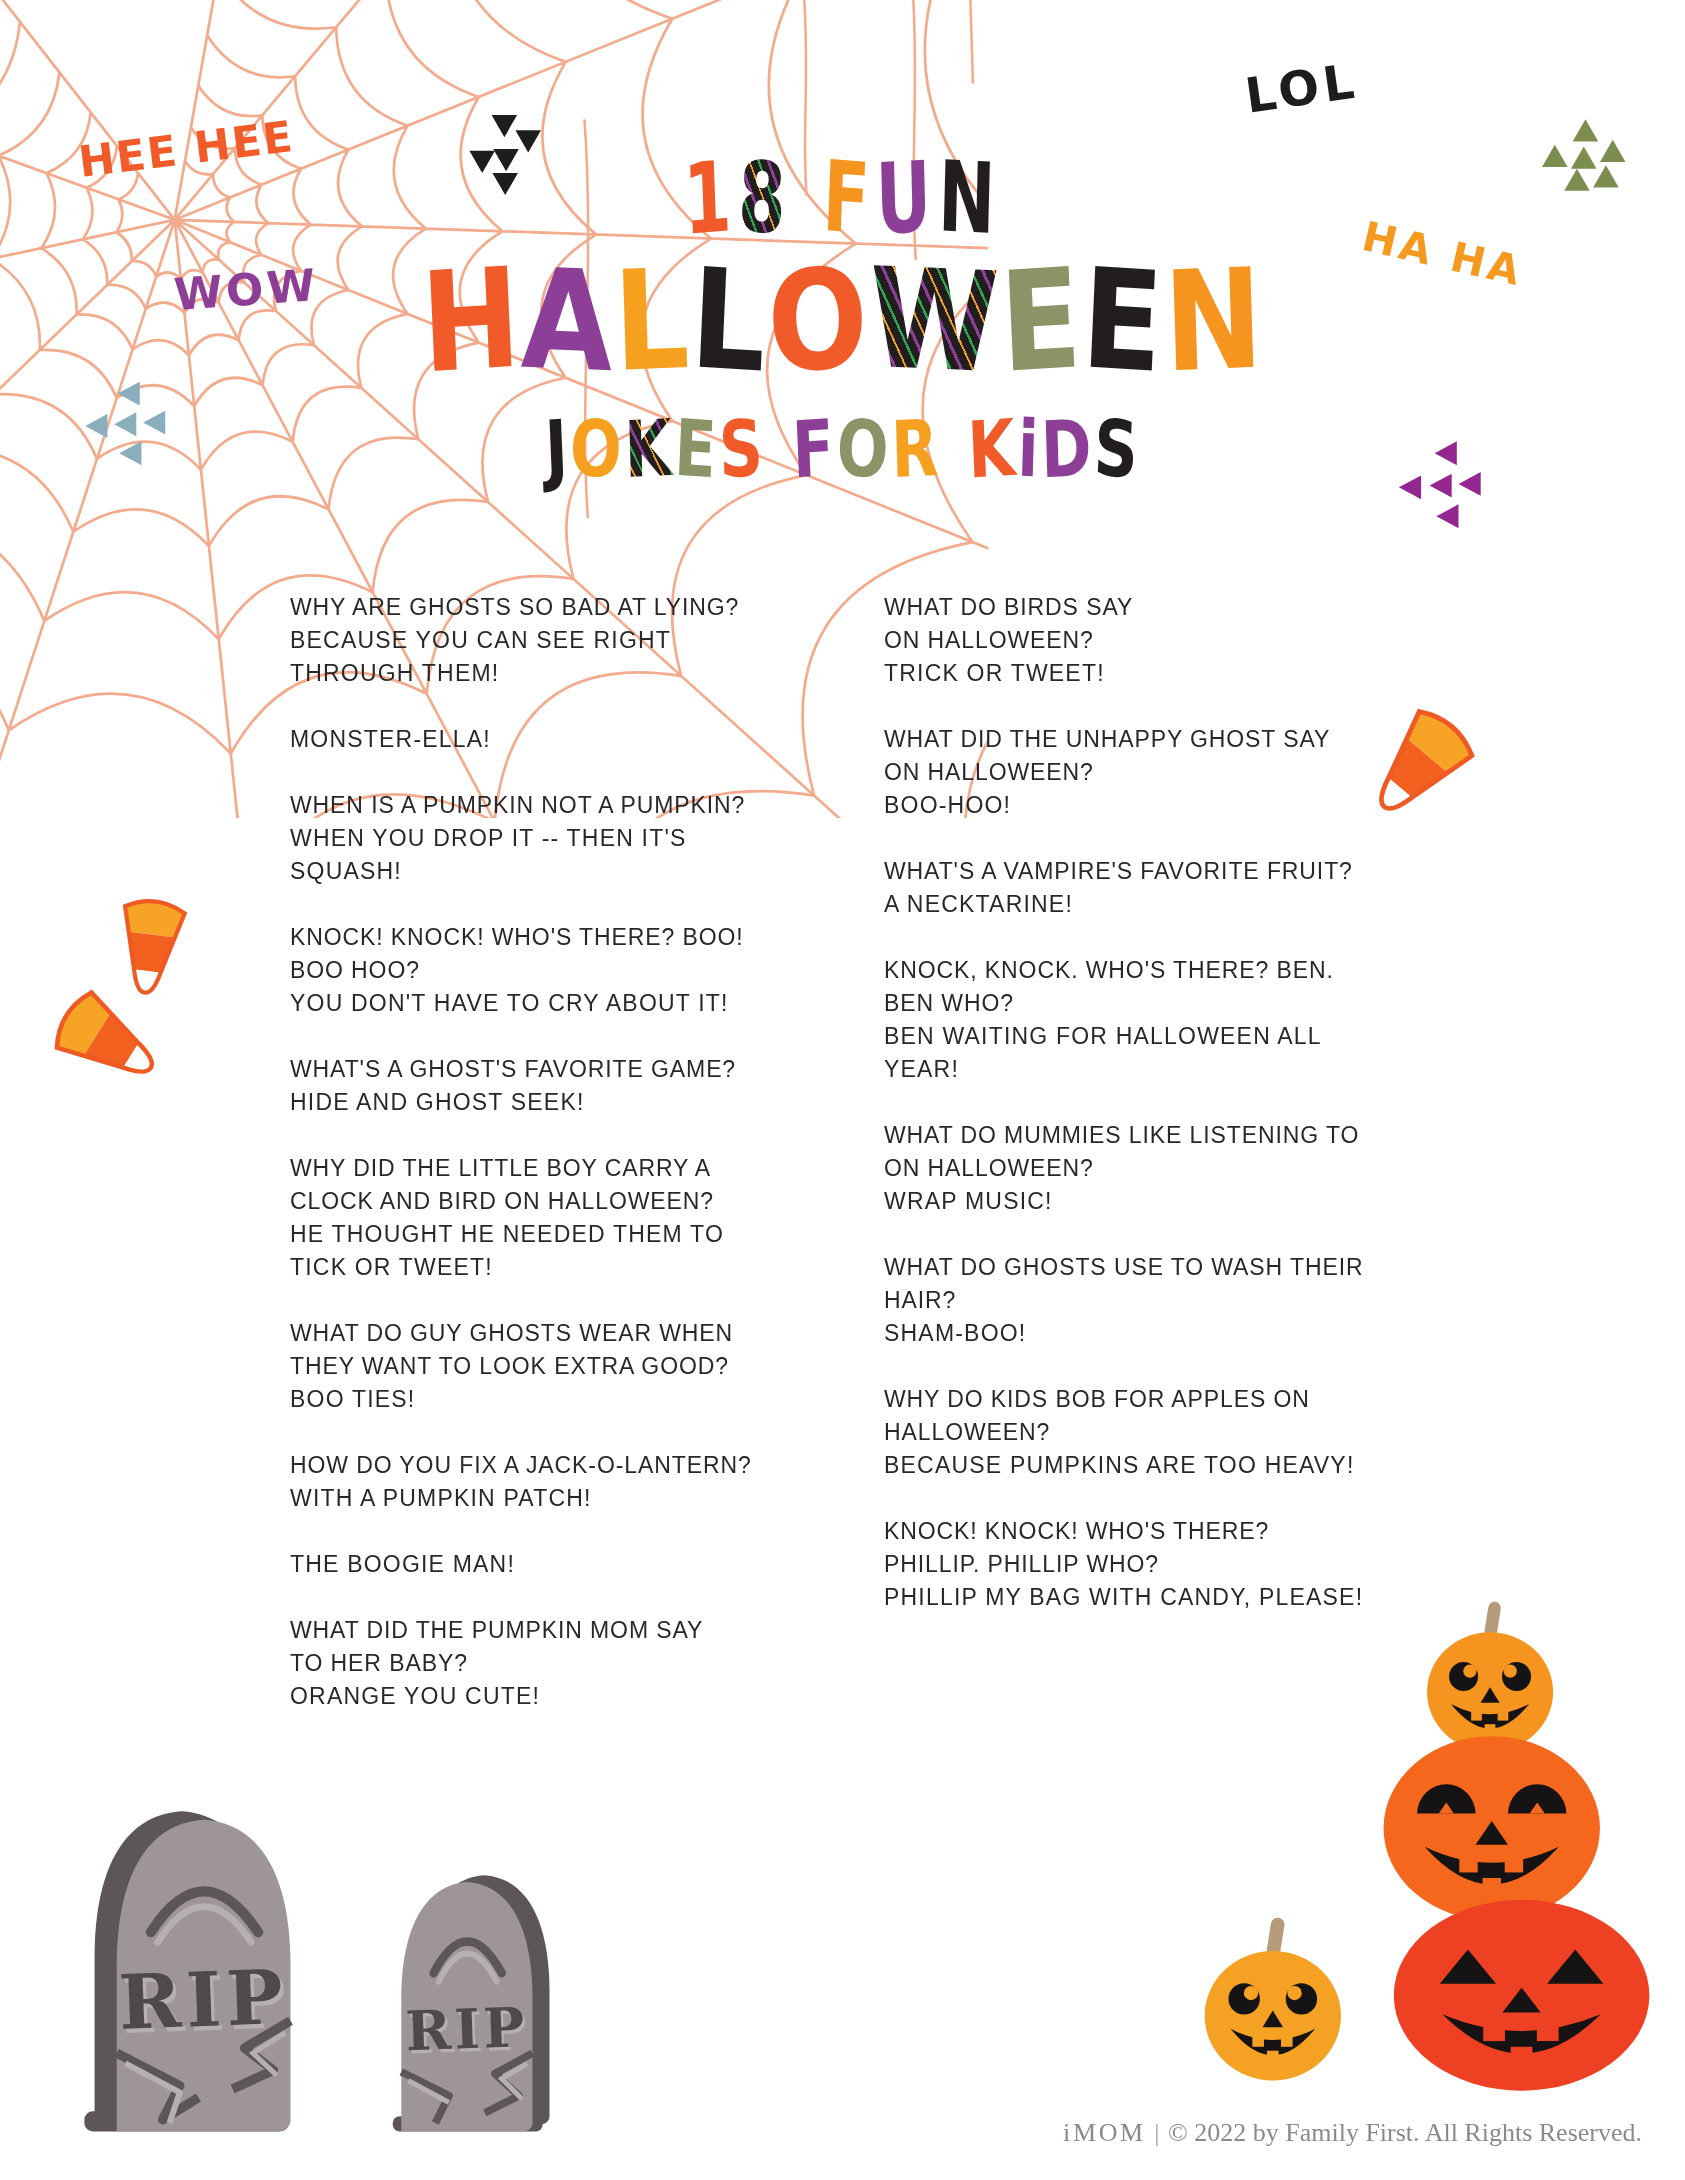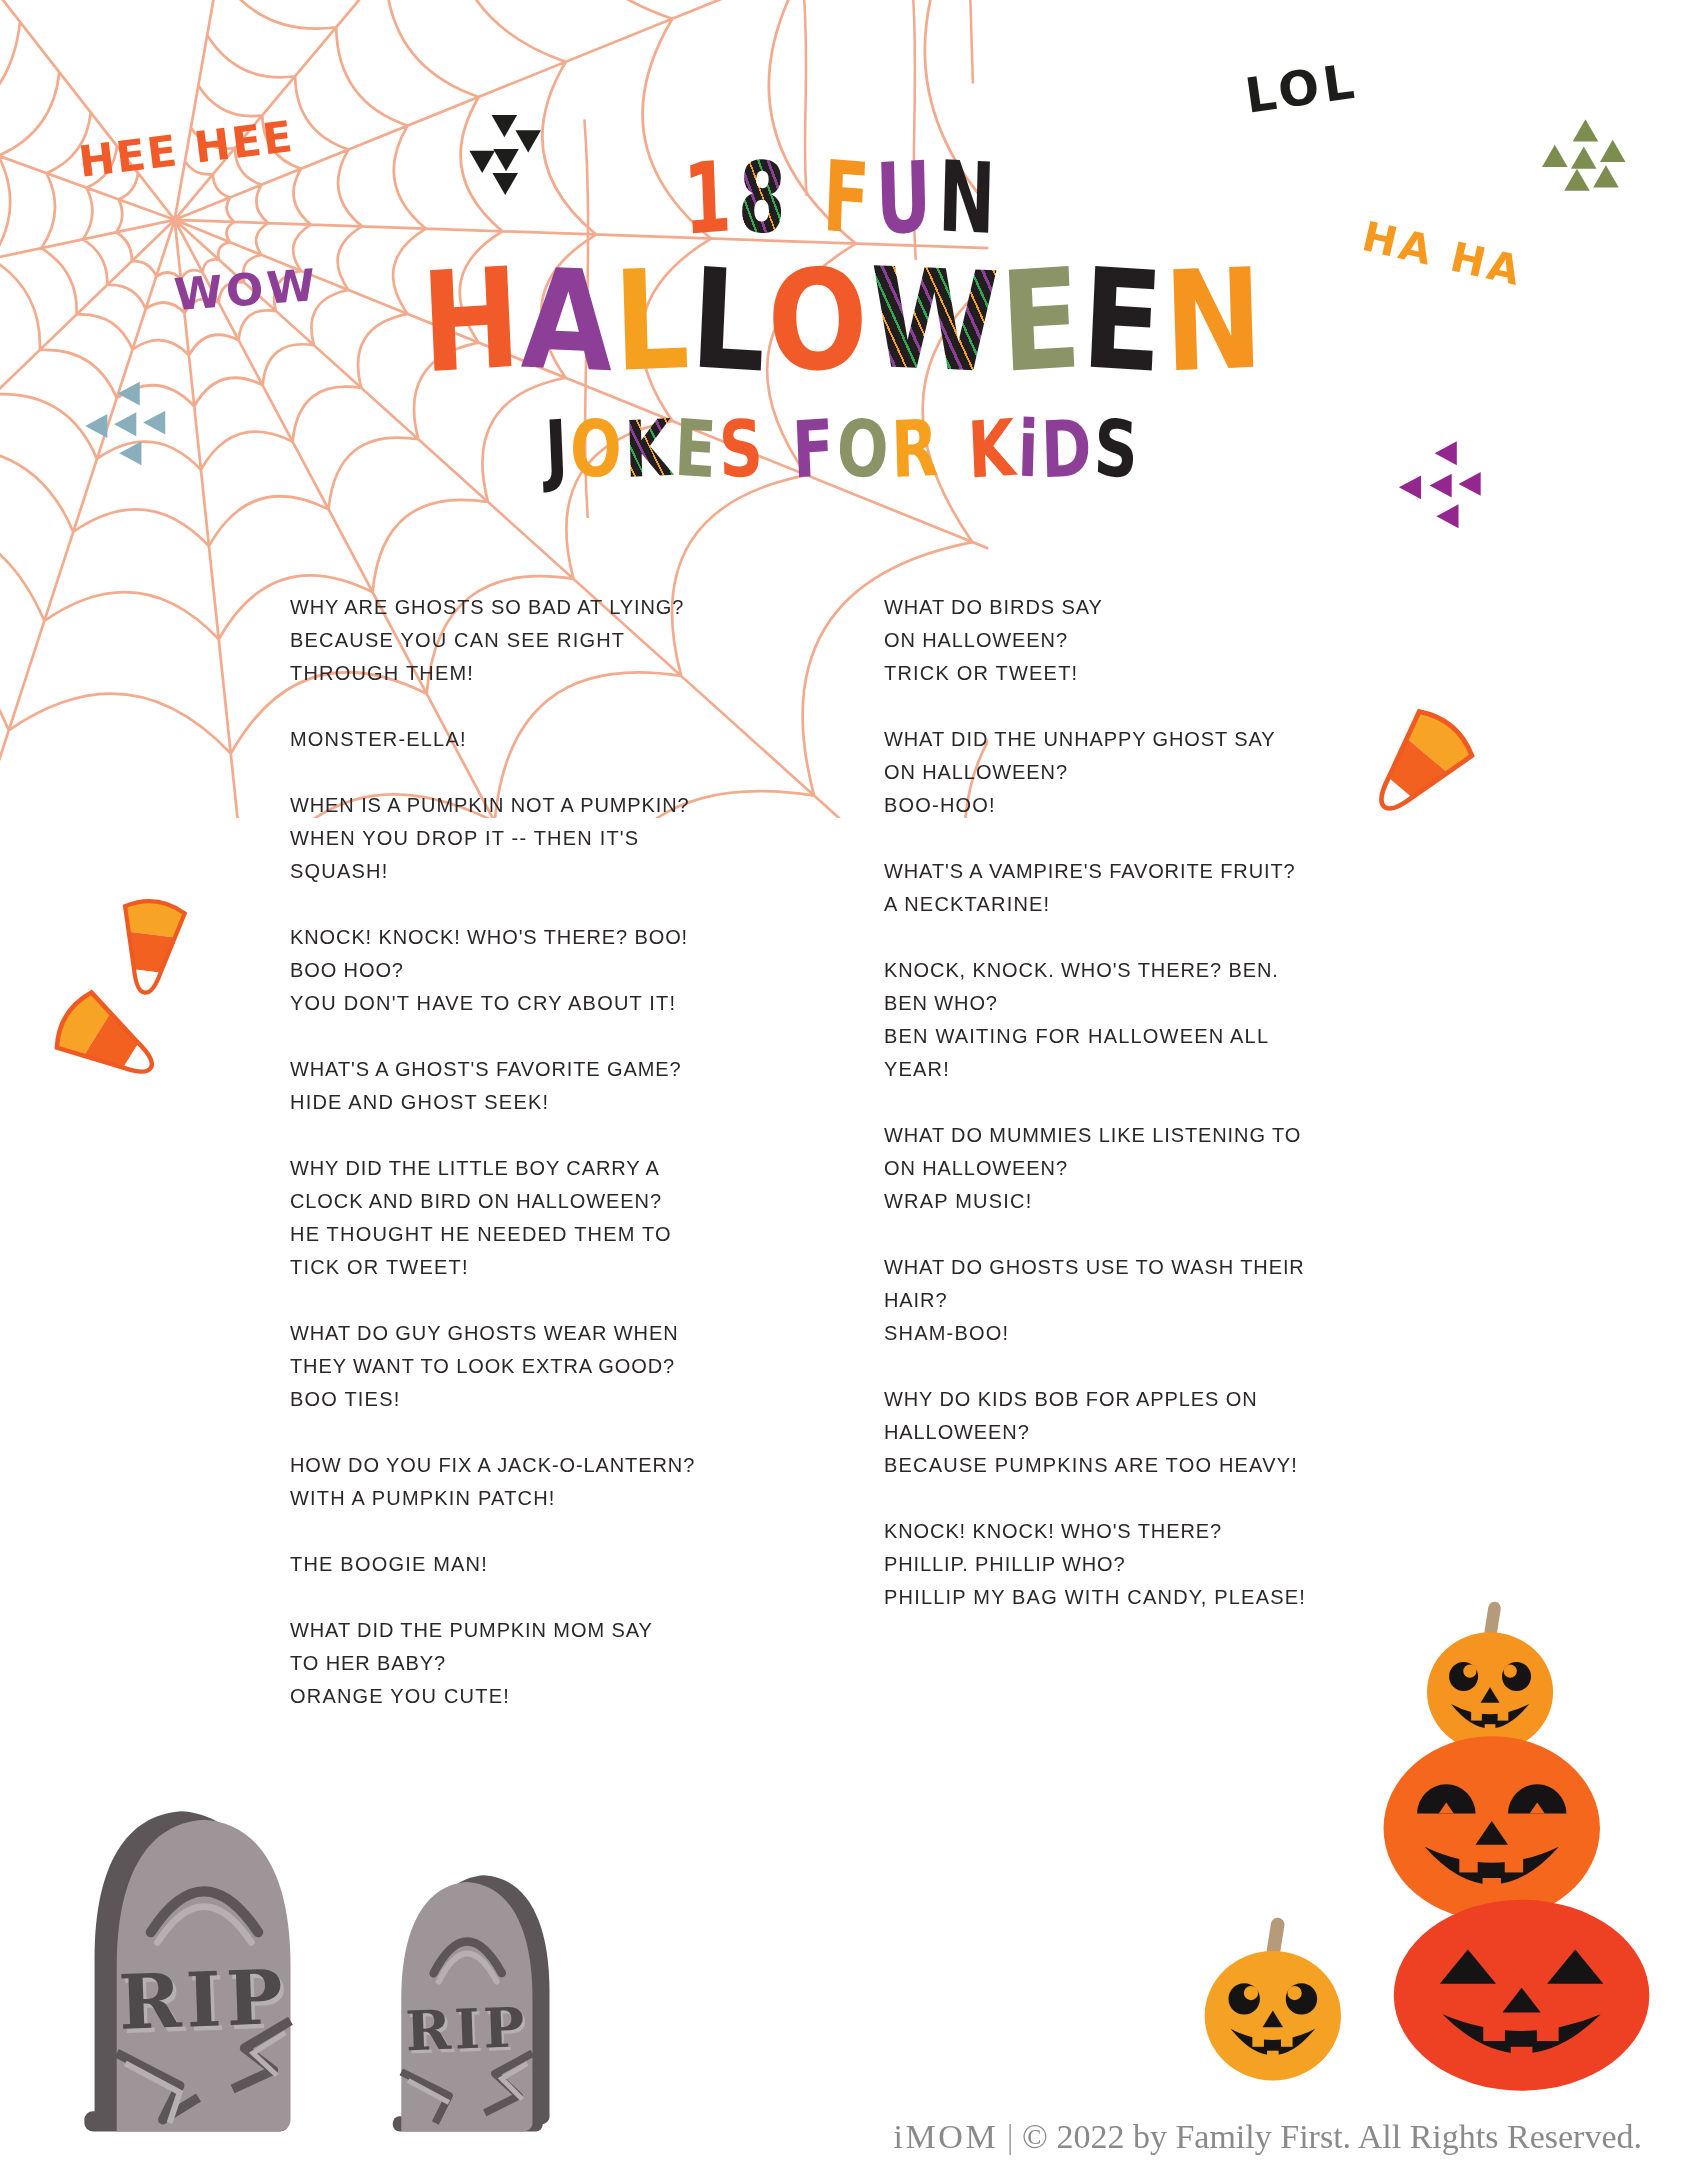--- a/index.html
+++ b/index.html
@@ -11,28 +11,28 @@
   #wow{left:174px;top:264px;font-size:44px;color:#8d3f98;transform:rotate(-4deg);letter-spacing:3.4px;}
   #lol{left:1245px;top:60px;font-size:48px;color:#1d1d1b;transform:rotate(-8deg);letter-spacing:4.3px;}
   #haha{left:1361px;top:230px;font-size:41px;color:#f59a1e;transform:rotate(13deg);letter-spacing:3.4px;}
   .title-line{position:absolute;left:0;width:1686px;text-align:center;z-index:2;white-space:nowrap;}
   #line-fun{top:141px;font-size:85px;letter-spacing:8.5px;transform:scale(0.80,1.15);transform-origin:center top;}
   #line-halloween{top:240px;font-size:128px;letter-spacing:1.7px;transform:scale(0.92,1.08);transform-origin:center top;}
   #line-jokes{top:404px;font-size:78px;letter-spacing:3.4px;transform:scale(0.78,1.0);transform-origin:center top;}
   .title-letter{display:inline-block;font-family:"DejaVu Sans",sans-serif;font-weight:bold;}
   .striped{background:repeating-linear-gradient(60deg,#221e1f 0 7.7px,#8d3f98 7.7px 11px,#221e1f 11px 19px,#f5a01e 19px 21px,#221e1f 21px 29px,#2fa84f 29px 31.5px);
            -webkit-background-clip:text;background-clip:text;color:transparent;-webkit-text-fill-color:transparent;}
-  .joke-col{position:absolute;top:591px;font-size:20px;line-height:33px;letter-spacing:0.9px;z-index:2;}
+  .joke-col{position:absolute;top:591px;font-size:23px;line-height:33px;letter-spacing:0.9px;z-index:2;}
   #col-left{left:290px;width:596px;}
   #col-right{left:884px;width:596px;}
   .joke{margin-bottom:33px;}
   .q,.a{white-space:pre-line;}
   .a{font-weight:normal;letter-spacing:1.2px;}
   #footer{position:absolute;right:44px;top:2118px;font-family:"Liberation Serif",serif;
-          font-size:34px;color:#8a8a8a;z-index:2;text-align:center;}
+          font-size:26px;color:#8a8a8a;z-index:2;text-align:center;}
   #footer .brand{letter-spacing:2.6px;}
   #footer .sep{padding:0 8.5px;color:#a5a5a5;}
 </style>
 </head>
 <body>
 
 <svg id="art" width="1686" height="2181" viewBox="0 0 1979 2560">
   <defs>
     <clipPath id="webclip">
         <rect x="0" y="0" width="1160" height="960"></rect>

